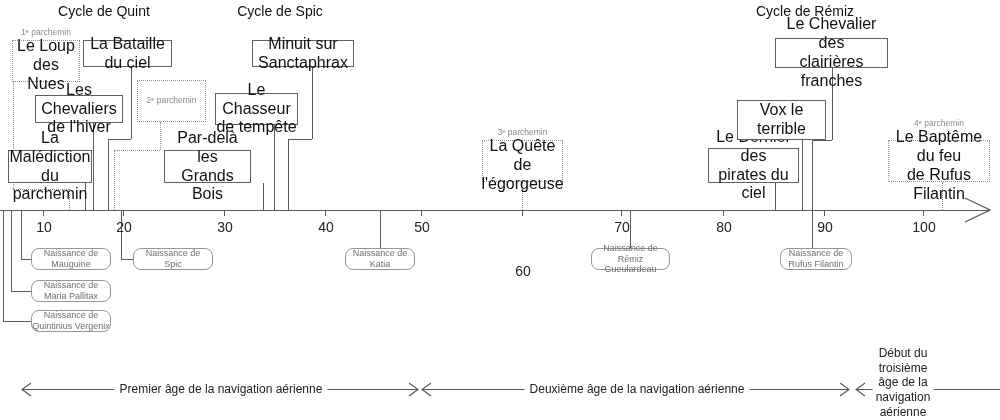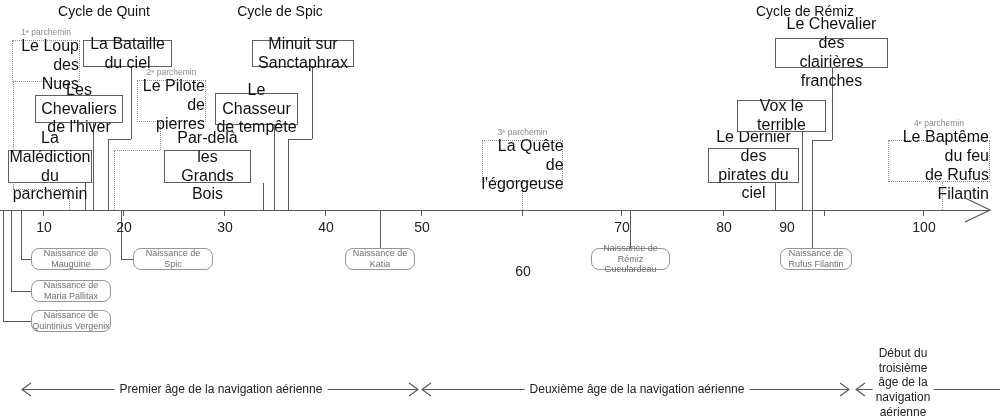--- a/index.html
+++ b/index.html
@@ -15,21 +15,21 @@
   .seg { position:absolute; z-index:1; }
   .seg.v { width:0; border-left:1px solid #5a5a5a; }
   .seg.h { height:0; border-top:1px solid #5a5a5a; }
   .seg.v.dot { border-left:1px dotted #8f8f8f; }
   .seg.h.dot { border-top:1px dotted #8f8f8f; }
   .book {
     position:absolute; background:#fff; border:1px solid #5f5f5f; z-index:2;
     display:flex; flex-direction:column; align-items:center; justify-content:center;
     text-align:center;
   }
-  .book.dotted { border:1px dotted #8f8f8f;text-align:right; }
+  .book.dotted { border:1px dotted #8f8f8f; }
   .btitle { white-space:pre-line; font-size:16px; line-height:1.18; color:#111; }
   .bcaption { font-size:8.5px; color:#8a8a8a; line-height:1.1; }
   .axis-line { position:absolute; left:0; top:210px; width:990px; height:0; border-top:1px solid #5a5a5a; z-index:1; }
   .tick { position:absolute; top:210px; height:6px; width:0; border-left:1px solid #5a5a5a; z-index:1; }
   .tick-label { position:absolute; top:219px; transform:translateX(-50%); font-size:14px; color:#222; z-index:2; }
   .birth {
     position:absolute; background:#fff; border:1px solid #969696; border-radius:8px; z-index:2;
     display:flex; align-items:center; justify-content:center; text-align:center;
     font-size:9px; line-height:1.2; color:#6f6f6f; white-space:pre-line;
   }
@@ -89,22 +89,20 @@
   <div class="book" style="left:35px;top:95px;width:88px;height:28px;">
     <span class="btitle">Les Chevaliers
 de l'hiver</span>
   </div>
   <div class="book" style="left:8px;top:150px;width:84px;height:33px;">
     <span class="btitle">La Malédiction
 du parchemin</span>
   </div>
   <div class="book dotted" style="left:137px;top:80px;width:69px;height:42px;">
     <span class="bcaption">2ᵉ parchemin</span>
-    <span class="btitle">Le Pilote de
-pierres</span>
   </div>
   <div class="book" style="left:252px;top:40px;width:102px;height:27px;">
     <span class="btitle">Minuit sur
 Sanctaphrax</span>
   </div>
   <div class="book" style="left:215px;top:93px;width:83px;height:32px;">
     <span class="btitle">Le Chasseur
 de tempête</span>
   </div>
   <div class="book" style="left:164px;top:150px;width:87px;height:33px;">
@@ -113,21 +111,21 @@
   </div>
   <div class="book dotted" style="left:482px;top:140px;width:81px;height:42px;">
     <span class="bcaption">3ᵉ parchemin</span>
     <span class="btitle">La Quête de
 l'égorgeuse</span>
   </div>
   <div class="book" style="left:708px;top:148px;width:91px;height:35px;">
     <span class="btitle">Le Dernier des
 pirates du ciel</span>
   </div>
-  <div class="book" style="left:737px;top:100px;width:89px;height:32px;">
+  <div class="book" style="left:737px;top:100px;width:89px;height:40px;">
     <span class="btitle">Vox le terrible</span>
   </div>
   <div class="book" style="left:775px;top:38px;width:113px;height:30px;">
     <span class="btitle">Le Chevalier des
 clairières franches</span>
   </div>
   <div class="book dotted" style="left:888px;top:140px;width:102px;height:42px;">
     <span class="bcaption">4ᵉ parchemin</span>
     <span class="btitle">Le Baptême du feu
 de Rufus Filantin</span>
@@ -148,21 +146,21 @@
   <div class="tick" style="left:824px;"></div>
   <div class="tick" style="left:923px;"></div>
   <div class="tick-label" style="left:44px;">10</div>
   <div class="tick-label" style="left:124px;">20</div>
   <div class="tick-label" style="left:225px;">30</div>
   <div class="tick-label" style="left:326px;">40</div>
   <div class="tick-label" style="left:422px;">50</div>
   <div class="tick-label" style="left:523px;margin-top:44px;">60</div>
   <div class="tick-label" style="left:622px;">70</div>
   <div class="tick-label" style="left:724px;">80</div>
-  <div class="tick-label" style="left:787px;">90</div>
+  <div class="tick-label" style="left:825px;">90</div>
   <div class="tick-label" style="left:924px;">100</div>
 
   <div class="seg v" style="left:21px;top:211px;height:48px;"></div>
   <div class="seg h" style="left:21px;top:259px;width:10px;"></div>
   <div class="seg v" style="left:11px;top:211px;height:80px;"></div>
   <div class="seg h" style="left:11px;top:291px;width:20px;"></div>
   <div class="seg v" style="left:3px;top:211px;height:110px;"></div>
   <div class="seg h" style="left:3px;top:321px;width:28px;"></div>
   <div class="seg v" style="left:121px;top:211px;height:48px;"></div>
   <div class="seg h" style="left:121px;top:259px;width:12px;"></div>

